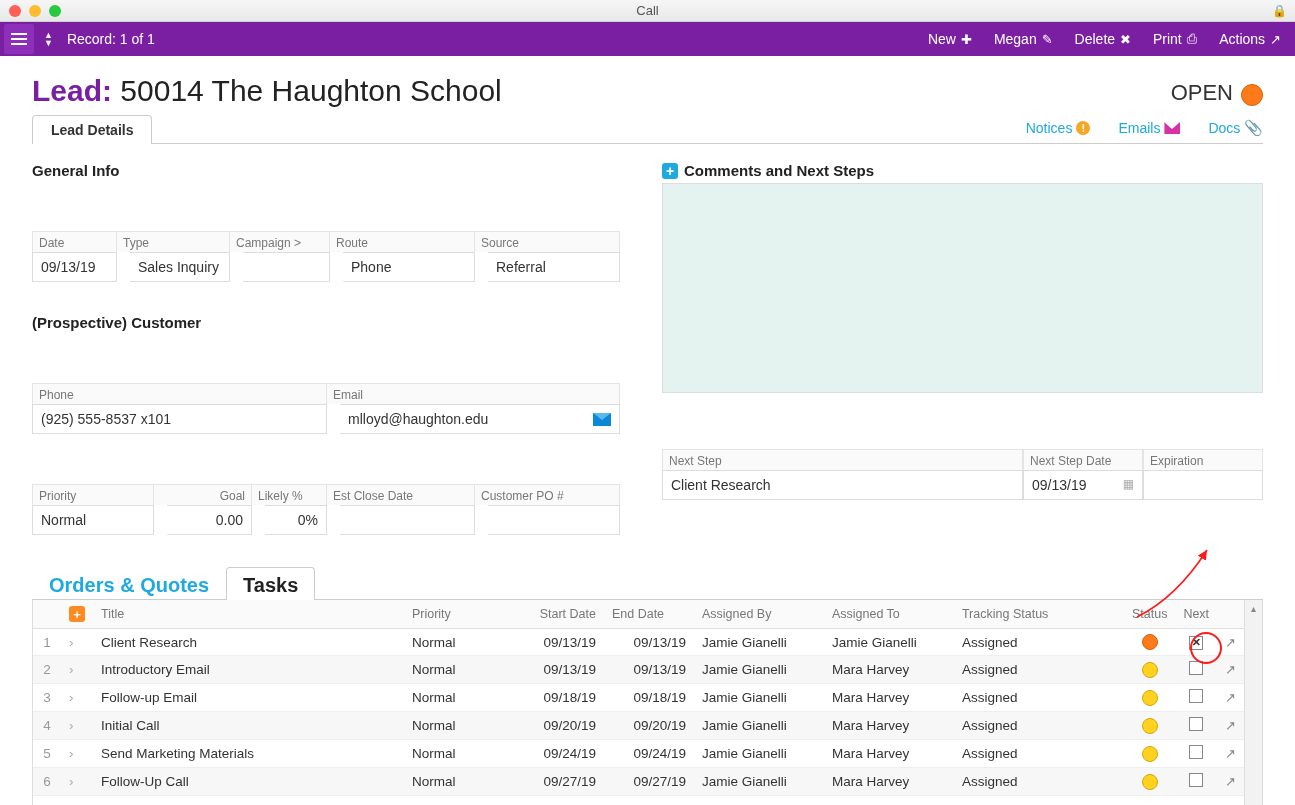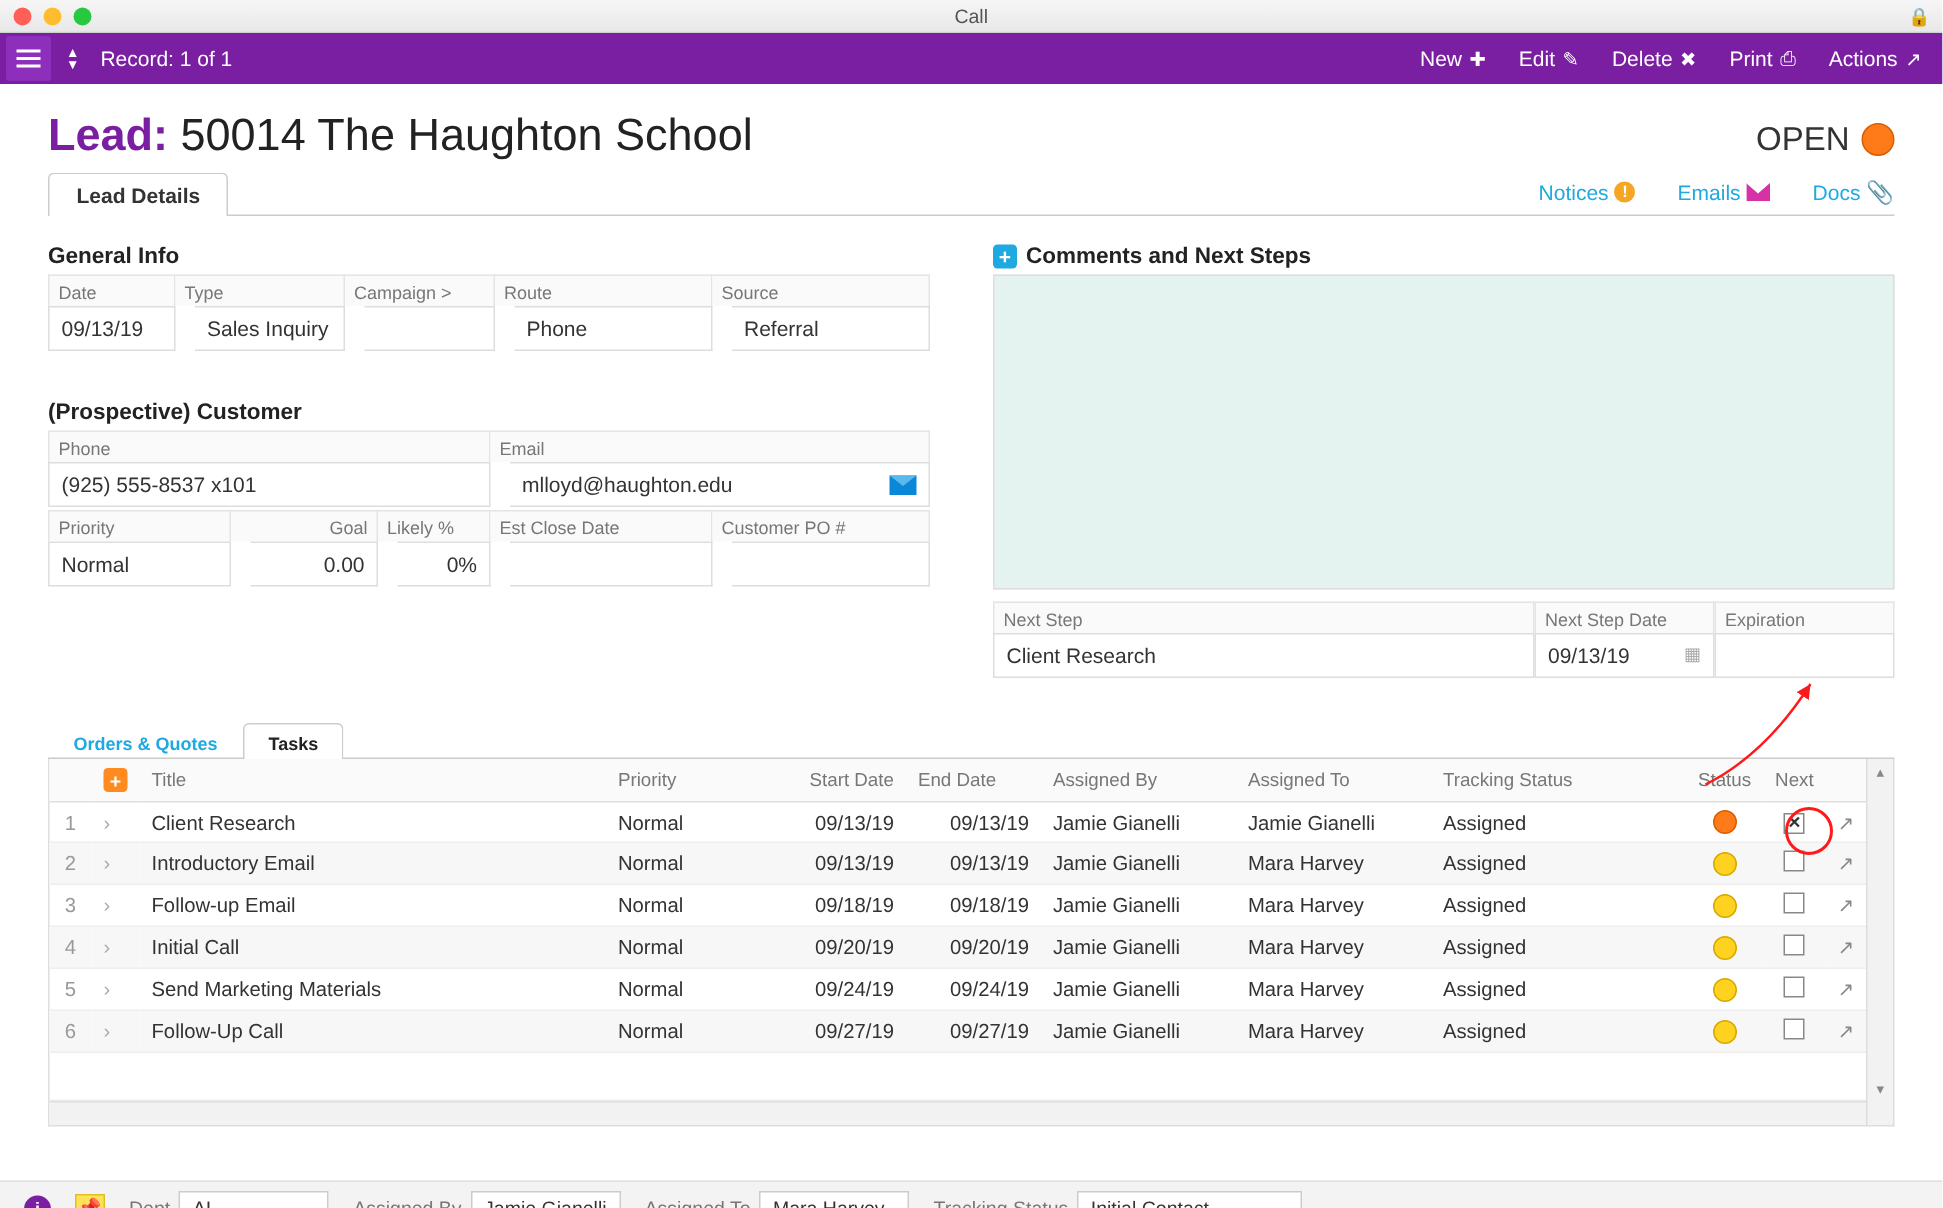--- a/index.html
+++ b/index.html
@@ -23,21 +23,21 @@
   .record-text { font-size:14px; padding-left:4px;}
   .toolbar-right { display:flex; gap:22px; font-size:14px;}
   .toolbar-btn { cursor:pointer; display:flex; align-items:center; gap:5px;}
   .tb-icon { font-size:13px; }
 
   
   .content { padding: 18px 32px 12px 32px; }
   .page-head { display:flex; justify-content:space-between; align-items:flex-start; margin-bottom:6px;}
   .lead-title { font-size:30px; font-weight:500; color:#222;}
   .lead-title .prefix { color:#7b1fa2; font-weight:600;}
-  .status-open { display:flex; align-items:center; gap:8px; font-size:22px; font-weight:500; padding-top:6px;}
+  .status-open { display:flex; align-items:flex-end; gap:8px; font-size:22px; font-weight:500; padding-top:6px;}
   .status-circle { width:22px; height:22px; border-radius:50%; background:#ff7b1a; border:1px solid #d85e00;}
 
   .tabrow { display:flex; justify-content:space-between; align-items:flex-end; border-bottom:1px solid #ccc; margin-bottom:18px;}
   .tab { padding:6px 18px; border:1px solid #ccc; border-bottom:none; background:#fff; border-radius:4px 4px 0 0; font-weight:600; font-size:14px; position:relative; top:1px;}
   .tabrow .links { display:flex; gap:28px; font-size:14px; padding-bottom:6px;}
   .tabrow .links a { color:#1ea9e1; text-decoration:none; cursor:pointer; display:flex; align-items:center; gap:4px;}
   .warn-icon{width:14px;height:14px;border-radius:50%;background:#f5a623;color:#fff;display:inline-flex;align-items:center;justify-content:center;font-size:11px;font-weight:bold;}
   .mail-icon{width:16px;height:12px;background:#d631a6;display:inline-block; clip-path: polygon(0 0,100% 0,100% 100%,0 100%); position:relative;}
   .mail-icon::after{content:"";position:absolute;left:0;top:0;border-left:8px solid transparent;border-right:8px solid transparent;border-top:7px solid #fff;}
   .clip-icon{color:#1ea9e1;font-size:15px;}
@@ -45,34 +45,34 @@
   .cols { display:flex; gap:30px; }
   .col-left { flex: 0 0 600px; }
   .col-right { flex: 1; }
 
   .section-h { font-size:15px; font-weight:700; margin-bottom:4px; color:#222;}
   .section-h.icon-h { display:flex; align-items:center; gap:6px;}
   .plus-box{width:16px;height:16px;background:#1ea9e1;color:#fff;border-radius:3px;display:flex;align-items:center;justify-content:center;font-size:14px;font-weight:bold;cursor:pointer;line-height:1;}
 
   .form-row { display:flex; gap:0; margin-bottom:2px;}
   .field { display:flex; flex-direction:column; }
-  .field label { font-size:12px; color:#777; padding:4px 6px 2px 6px; border:1px solid #e4e4e4; border-bottom:none; background:#fafafa;}
+  .field label { font-size:12px; color:#777; padding:4px 6px 2px 6px; border:1px solid #e4e4e4; border-bottom:none; background:#fafafa;margin-top:48px;}
   .field .val { border:1px solid #ddd; padding:6px 8px; font-size:14px; background:#fff; min-height:30px;}
   .field.right .val { text-align:right;}
   .form-row .field + .field label { border-left:none;}
   .form-row .field + .field .val { border-left:none;margin-left:13px;}
   .field .val.email { display:flex; justify-content:space-between; align-items:center;}
   .env-icon{width:18px;height:13px;background:#0b87d8; position:relative;}
   .env-icon::after{content:"";position:absolute;left:0;top:0;width:0;height:0;border-left:9px solid transparent;border-right:9px solid transparent;border-top:7px solid #5ab8ed;}
 
   .comments-box { border:1px solid #ddd; background:#e4f2f0; height:210px; margin-top:2px;}
   .next-row { display:flex; margin-top:8px;}
 
   .subtabs { display:flex; border-bottom:1px solid #ccc; margin-top:26px;}
-  .subtab { padding:6px 16px; border:1px solid #ccc; border-bottom:none; border-radius:4px 4px 0 0; font-size:12px; font-weight:600; cursor:pointer; position:relative; top:4px; background:#fff;}
+  .subtab { padding:6px 16px; border:1px solid #ccc; border-bottom:none; border-radius:4px 4px 0 0; font-size:20px; font-weight:600; cursor:pointer; position:relative; top:4px; background:#fff;}
   .subtab.inactive { color:#1ea9e1; border-color:transparent; background:transparent;}
   .subtab.active { background:#fff; color:#222;}
 
   .task-table { width:100%; border-collapse:collapse; font-size:13.5px; margin-top:0;}
   .task-table th { text-align:left; font-weight:400; color:#777; padding:6px 8px; border-bottom:1px solid #e0e0e0; font-size:12.5px; background:#fafafa;}
   .task-table td { padding:5px 8px; border-bottom:1px solid #eee;}
   .task-table tbody tr:nth-child(even){background:#f7f7f7;}
   .rownum{color:#999;width:22px;text-align:center;}
   .gt{color:#aaa;width:18px;}
   .status-dot{width:16px;height:16px;border-radius:50%;display:inline-block;vertical-align:middle;}
@@ -131,21 +131,21 @@
         <span>▼</span>
       </div>
     <div class="record-text">Record: 1 of 1</div>
   </div>
   <div class="toolbar-right">
     <div class="toolbar-btn">
         <span>New</span>
         <span class="tb-icon">✚</span>
       </div>
     <div class="toolbar-btn">
-        <span>Edit</span>
+        <span>Megan</span>
         <span class="tb-icon">✎</span>
       </div>
     <div class="toolbar-btn">
         <span>Delete</span>
         <span class="tb-icon">✖</span>
       </div>
     <div class="toolbar-btn">
         <span>Print</span>
         <span class="tb-icon">⎙</span>
       </div>

